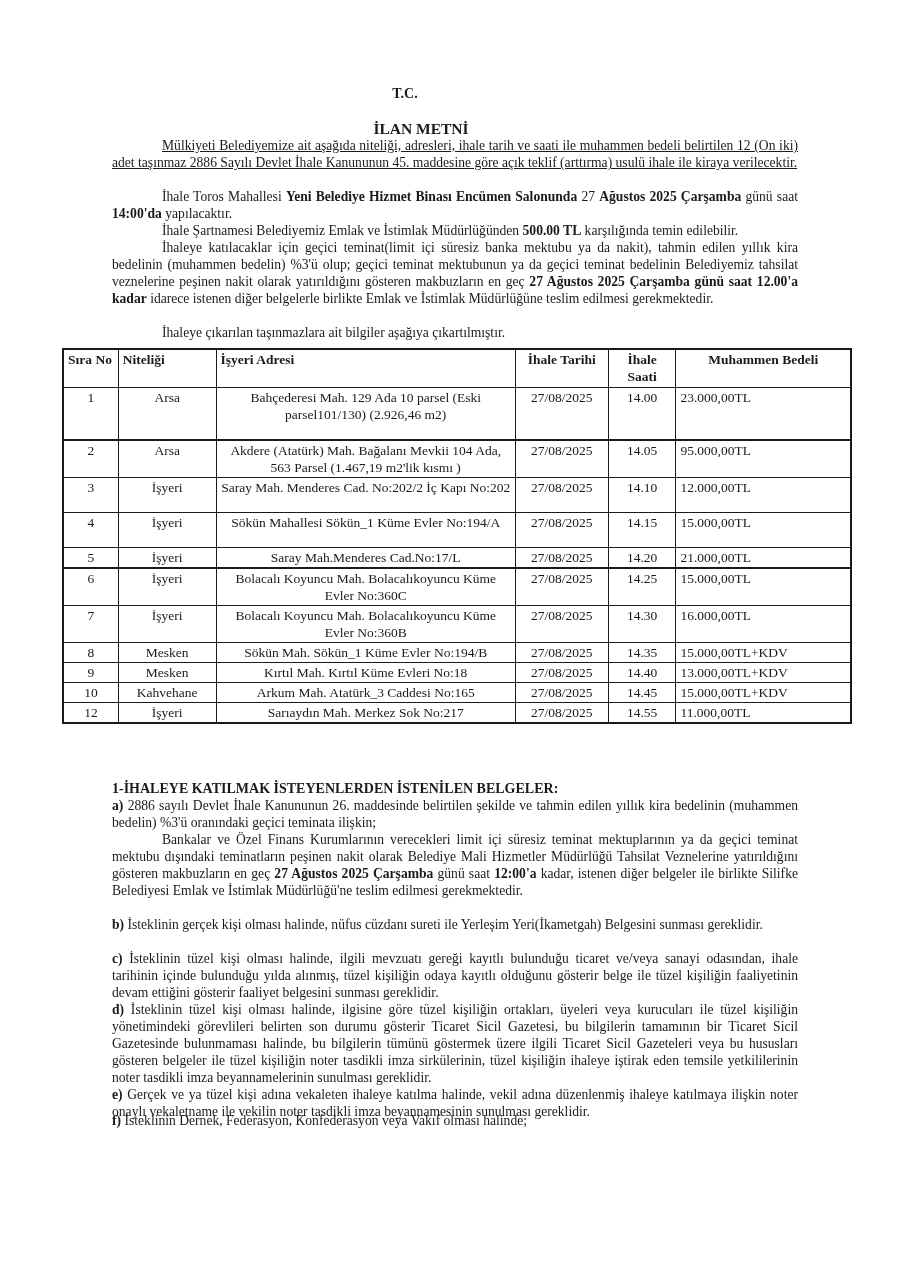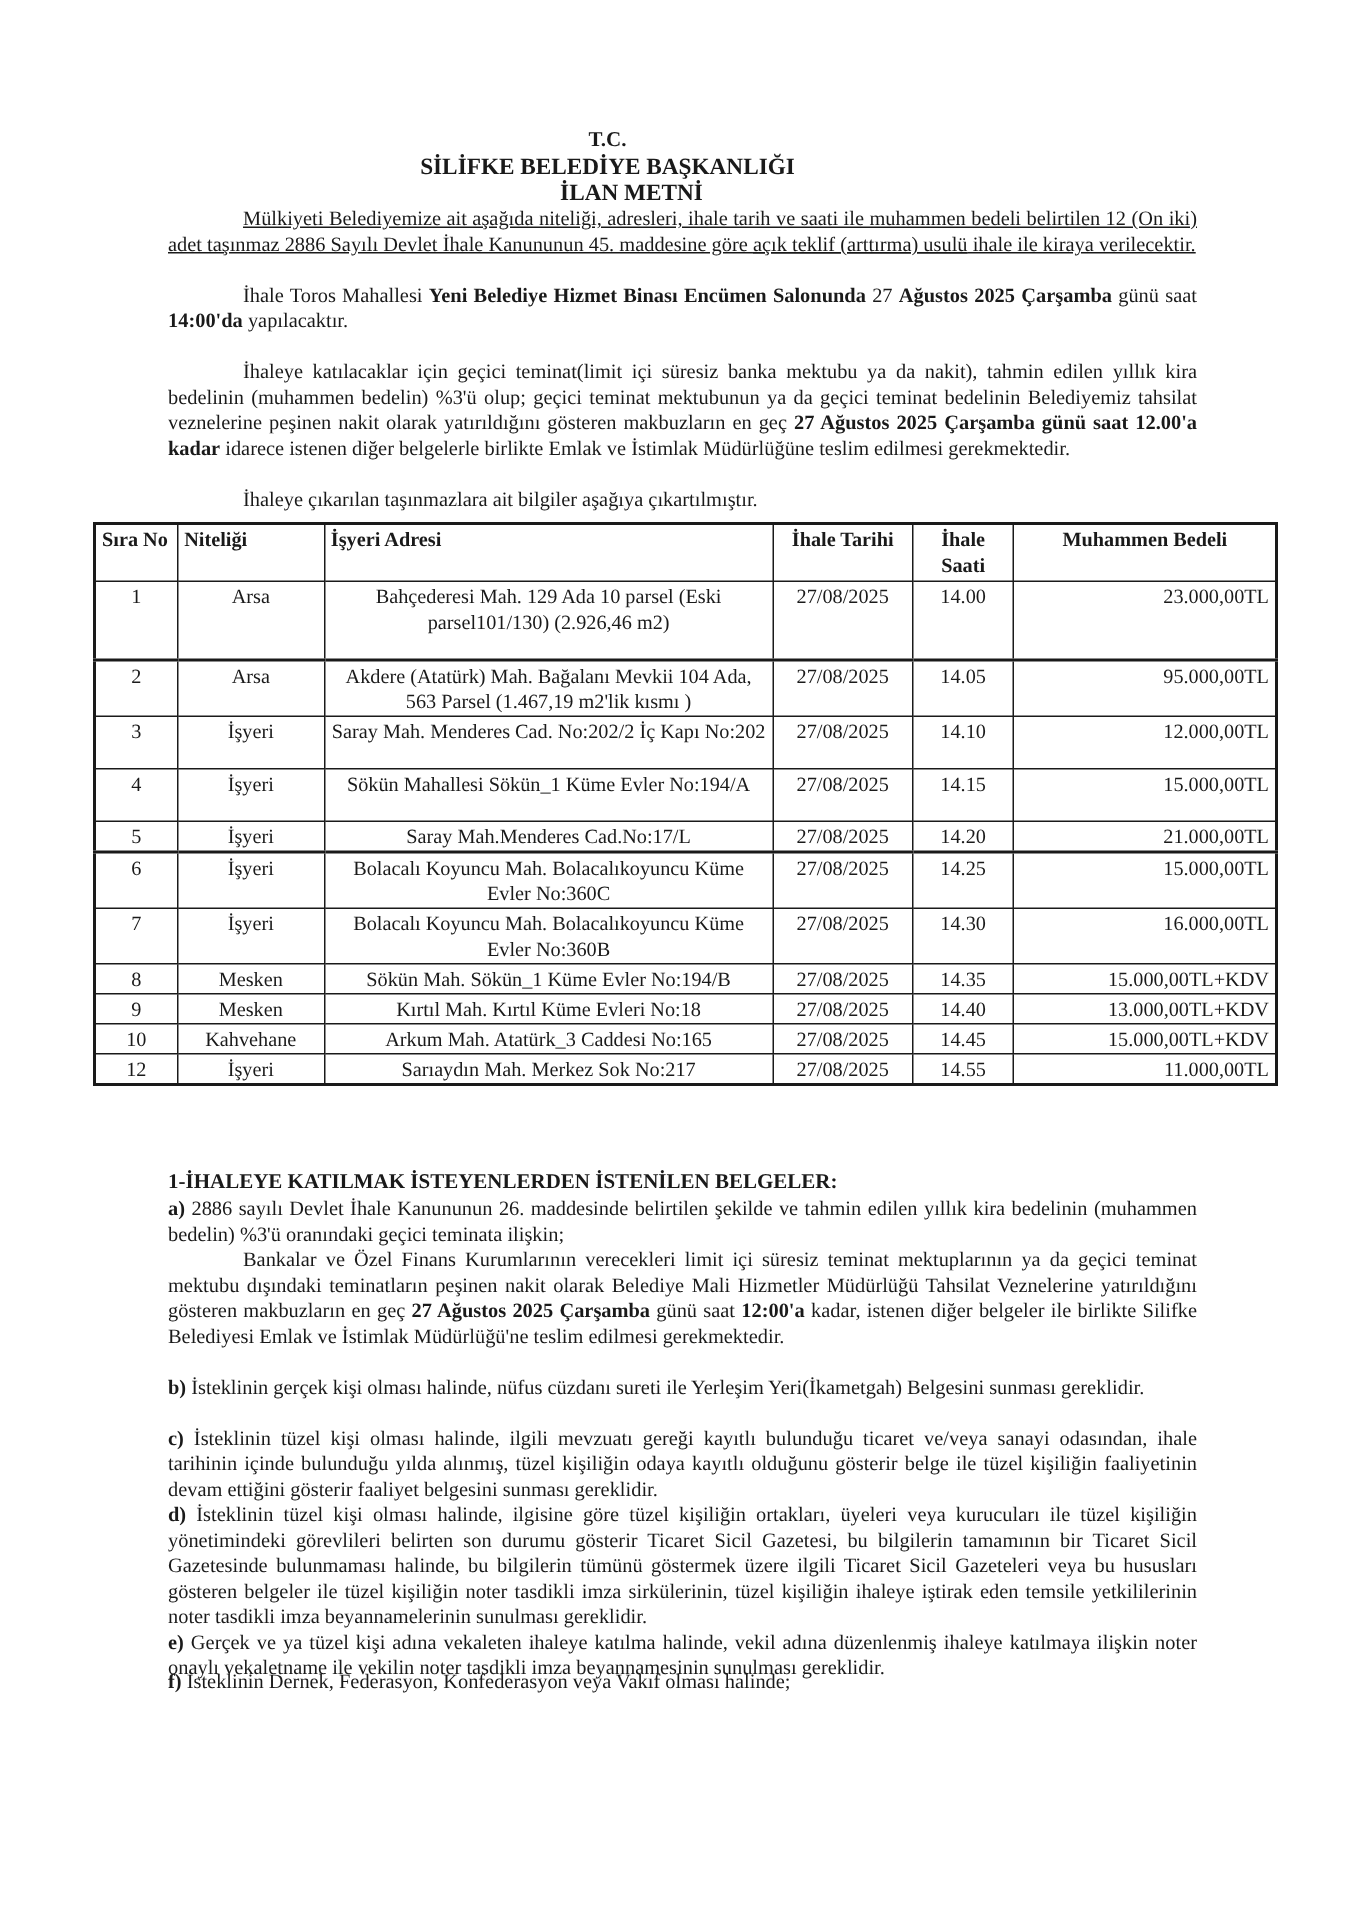--- a/index.html
+++ b/index.html
@@ -20,21 +20,21 @@
   b { font-weight: bold; }
   u { text-decoration: underline; }
 
   table.ilan { position: absolute; left: 62px; top: 348px; width: 790px; border-collapse: collapse;
                font-size: 13.5px; }
   table.ilan th, table.ilan td { border: 1px solid #1a1a1a; padding: 1px 4px; vertical-align: top; line-height: 17px; }
   table.ilan { border: 2px solid #1a1a1a; }
   table.ilan th { font-weight: bold; text-align: left; height: 35px; }
   table.ilan th.c { text-align: center; }
   td.c { text-align: center; }
-  td.r { text-align: right; }
+  td.r { text-align: left; }
   td.mid { vertical-align: middle; text-align: center; }
   .col1 { width: 46px; } .col2 { width: 89px; } .col3 { width: 292px; }
   .col4 { width: 84px; } .col5 { width: 59px; } .col6 { width: 166px; }
   tr.thick-top td { border-top: 2px solid #1a1a1a; }
 
   .sec { position: absolute; left: 112px; width: 686px; font-size: 13.6px; line-height: 17px; text-align: justify; }
   .sec-title { top: 780px; font-weight: bold; font-size: 14px; }
   .s-a { top: 797px; }
   .s-bank { top: 831px; }
   .s-b { top: 916px; }
@@ -42,27 +42,27 @@
   .s-d { top: 1001px; }
   .s-e { top: 1086px; }
   .s-f { top: 1112px; }
 </style>
 </head>
 <body>
 
 <div class="page">
 
   <div class="header h1">T.C.</div>
-  <div class="header h2">SİLİFKE BELEDİYE BAŞKANLIĞI</div>
   <div class="header h3">İLAN METNİ</div>
 
   <div class="body-text indent p1"><span>Mülkiyeti Belediyemize ait aşağıda niteliği, adresleri, ihale tarih ve saati ile muhammen bedeli belirtilen 12 (On iki) adet taşınmaz 2886 Sayılı Devlet İhale Kanununun 45. maddesine göre </span><u>açık teklif (arttırma) usulü</u><span> ihale ile kiraya verilecektir.</span></div>
 
   <div class="body-text indent p2"><span>İhale Toros Mahallesi </span><b>Yeni Belediye Hizmet Binası Encümen Salonunda</b><span> 27 </span><b>Ağustos 2025 Çarşamba</b><span> günü saat </span><b>14:00'da</b><span> yapılacaktır.</span></div>
 
+  <div class="body-text indent p3"><span>İhale Şartnamesi Belediyemiz Emlak ve İstimlak Müdürlüğünden </span><b>500.00 TL</b><span> karşılığında temin edilebilir.</span></div>
 
   <div class="body-text indent p4"><span>İhaleye katılacaklar için geçici teminat(limit içi süresiz banka mektubu ya da nakit), tahmin edilen yıllık kira bedelinin (muhammen bedelin) %3'ü olup; geçici teminat mektubunun ya da geçici teminat bedelinin Belediyemiz tahsilat veznelerine peşinen nakit olarak yatırıldığını gösteren makbuzların en geç </span><b>27 Ağustos 2025 Çarşamba günü saat 12.00'a kadar</b><span> idarece istenen diğer belgelerle birlikte Emlak ve İstimlak Müdürlüğüne teslim edilmesi gerekmektedir.</span></div>
 
   <div class="body-text indent p5">İhaleye çıkarılan taşınmazlara ait bilgiler aşağıya çıkartılmıştır.</div>
 
   <table class="ilan">
     <thead>
       <tr>
         <th class="col1">Sıra No</th>
         <th class="col2">Niteliği</th>

